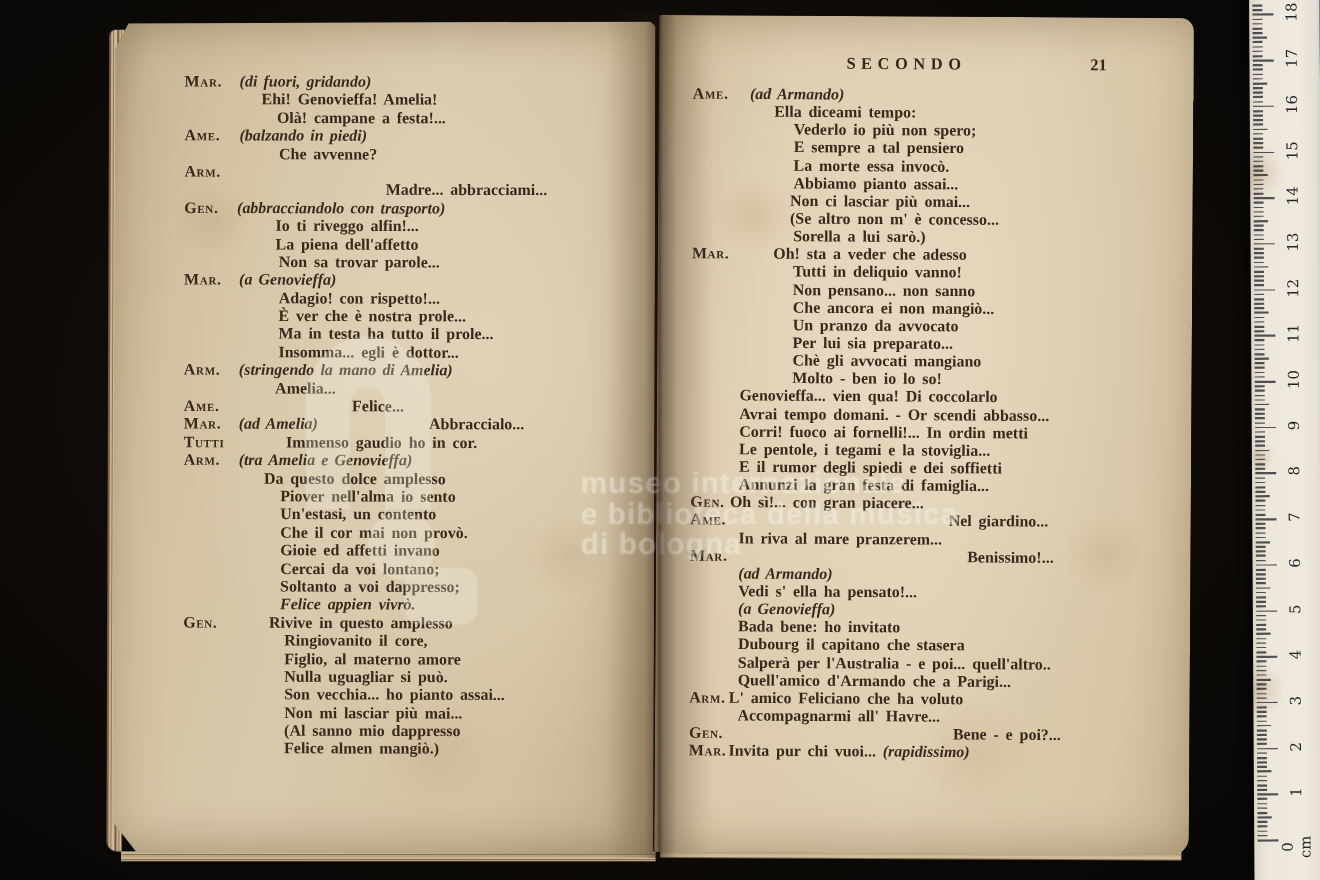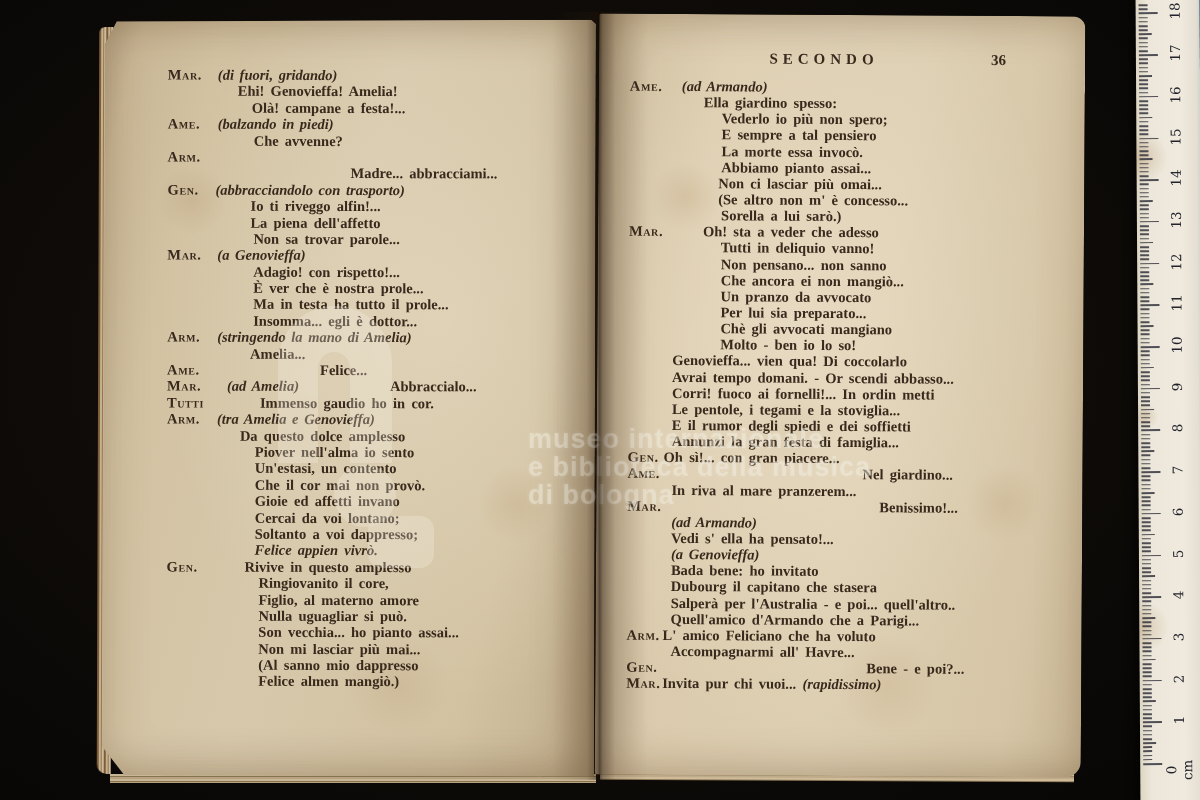--- a/index.html
+++ b/index.html
@@ -159,21 +159,21 @@
             </div>
             <div class="line">
               <span class="txt" style="left: 83px;">Amelia...</span>
             </div>
             <div class="line">
               <span class="sp">Ame.</span>
               <span class="txt" style="left: 153px;">Felice...</span>
             </div>
             <div class="line">
               <span class="sp">Mar.</span>
-              <span class="dir" style="left: 60px; text-align: center;">(ad Amelia)</span>
+              <span class="dir" style="left: 50px; text-align: center;">(ad Amelia)</span>
               <span class="txt" style="left: 223px;">Abbraccialo...</span>
             </div>
             <div class="line">
               <span class="sp">Tutti</span>
               <span class="txt" style="left: 93px;">Immenso gaudio ho in cor.</span>
             </div>
             <div class="line">
               <span class="sp">Arm.</span>
               <span class="dir" style="left: 50px;">(tra Amelia e Genovieffa)</span>
             </div>
@@ -230,29 +230,29 @@
       </div>
     </div>
   </div>
 
   <div class="page page-right">
     <div class="stains"></div>
     <div class="page-inner">
       <div class="content content-right">
         <div class="pg-header">
           <span class="pg-title title-secondo">SECONDO</span>
-          <span class="pg-num pg-num-right">36</span>
+          <span class="pg-num pg-num-right">21</span>
         </div>
         <div class="lines lines-right" id="lines-right">
             <div class="line">
               <span class="sp">Ame.</span>
               <span class="dir" style="left: 52px;">(ad Armando)</span>
             </div>
             <div class="line">
-              <span class="txt" style="left: 74px;">Ella giardino spesso:</span>
+              <span class="txt" style="left: 74px;">Ella diceami tempo:</span>
             </div>
             <div class="line">
               <span class="txt" style="left: 92px;">Vederlo io più non spero;</span>
             </div>
             <div class="line">
               <span class="txt" style="left: 92px;">E sempre a tal pensiero</span>
             </div>
             <div class="line">
               <span class="txt" style="left: 92px;">La morte essa invocò.</span>
             </div>

